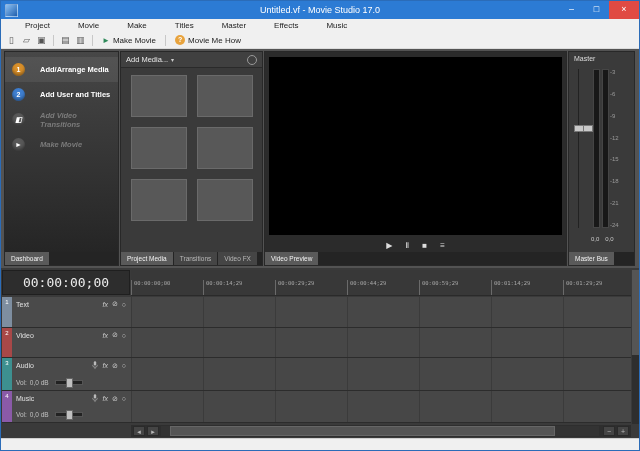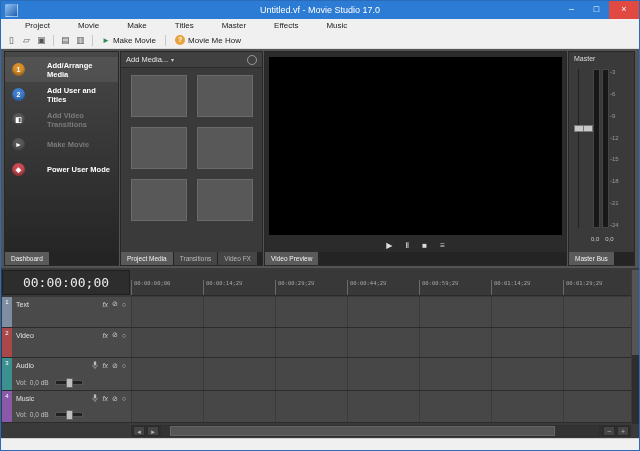--- a/index.html
+++ b/index.html
@@ -36,23 +36,23 @@
   #dashboard{left:3px;width:115px;background:linear-gradient(#474747,#232323);}
   #media{left:119px;width:143px;}
   #preview{left:263px;width:303px;background:#2b2b2b;}
   #master{left:567px;width:67px;background:#3a3a3a;}
   .tabstrip{height:13px;background:#242424;display:flex;margin-top:auto;}
   .tab{padding:0 6px;font-size:6.5px;color:#b8b8b8;background:#454545;border-right:1px solid #242424;
     display:flex;align-items:center;white-space:nowrap;overflow:hidden;}
   .tab.active{background:#5a5a5a;color:#f2f2f2;}
   
   .dash-list{padding-top:5px;}
-  .dash-item{height:25px;display:flex;align-items:center;gap:22px;padding:0 4px 0 7px;color:#fff;
+  .dash-item{height:25px;display:flex;align-items:center;gap:15px;padding:0 4px 0 7px;color:#fff;
     font-size:7.5px;font-weight:bold;}
-  .dash-item.disabled{color:#7b7b7b;}
+  .dash-item.disabled{color:#7b7b7b;font-style:italic;}
   .dash-item.active-item{background:rgba(255,255,255,.07);}
   .dash-icon{flex:0 0 13px;width:13px;height:13px;border-radius:50%;color:#fff;font-size:7px;
     line-height:13px;text-align:center;font-weight:bold;box-shadow:inset 0 -2px 3px rgba(0,0,0,.35);}
   
   .media-header{height:15px;background:#404040;display:flex;align-items:center;gap:3px;
     padding:0 5px;font-size:7.5px;color:#e8e8e8;border-bottom:1px solid #2a2a2a;}
   .mh-arrow{font-size:6px;color:#ccc;}
   .mh-circle{margin-left:auto;width:8px;height:8px;border:1px solid #999;border-radius:50%;}
   .media-grid{flex:1;background:#3a3a3a;padding:7px 0;display:grid;grid-template-columns:repeat(2,56px);
     grid-auto-rows:42px;gap:10px;overflow:hidden;justify-content:center;}
@@ -164,24 +164,20 @@
           <span>Add User and Titles</span>
         </div>
         <div class="dash-item disabled">
           <span class="dash-icon" style="background:#585858">◧</span>
           <span>Add Video Transitions</span>
         </div>
         <div class="dash-item disabled">
           <span class="dash-icon" style="background:#585858">►</span>
           <span>Make Movie</span>
         </div>
-        <div class="dash-item">
-          <span class="dash-icon" style="background:#c84a52">◆</span>
-          <span>Power User Mode</span>
-        </div>
       </div>
       <div class="tabstrip">
         <div class="tab active">Dashboard</div>
       </div>
     </div>
 
     <div class="panel" id="media">
       <div class="media-header">
         <span>Add Media...</span>
         <span class="mh-arrow">▾</span>

